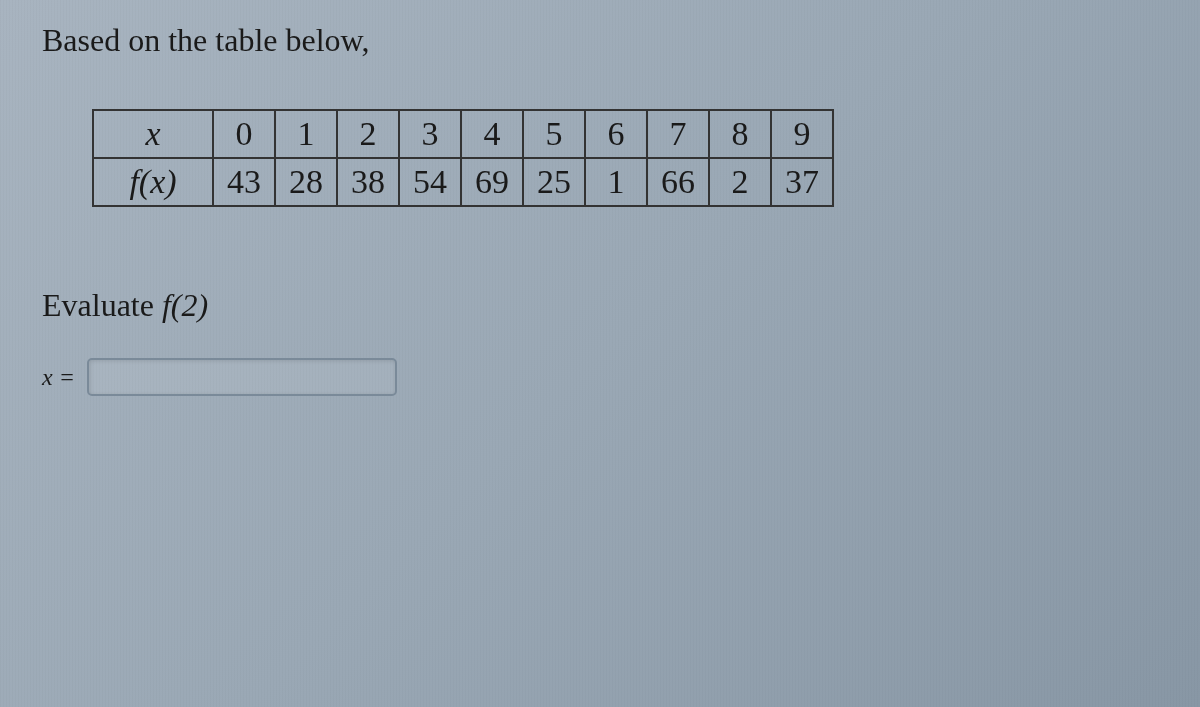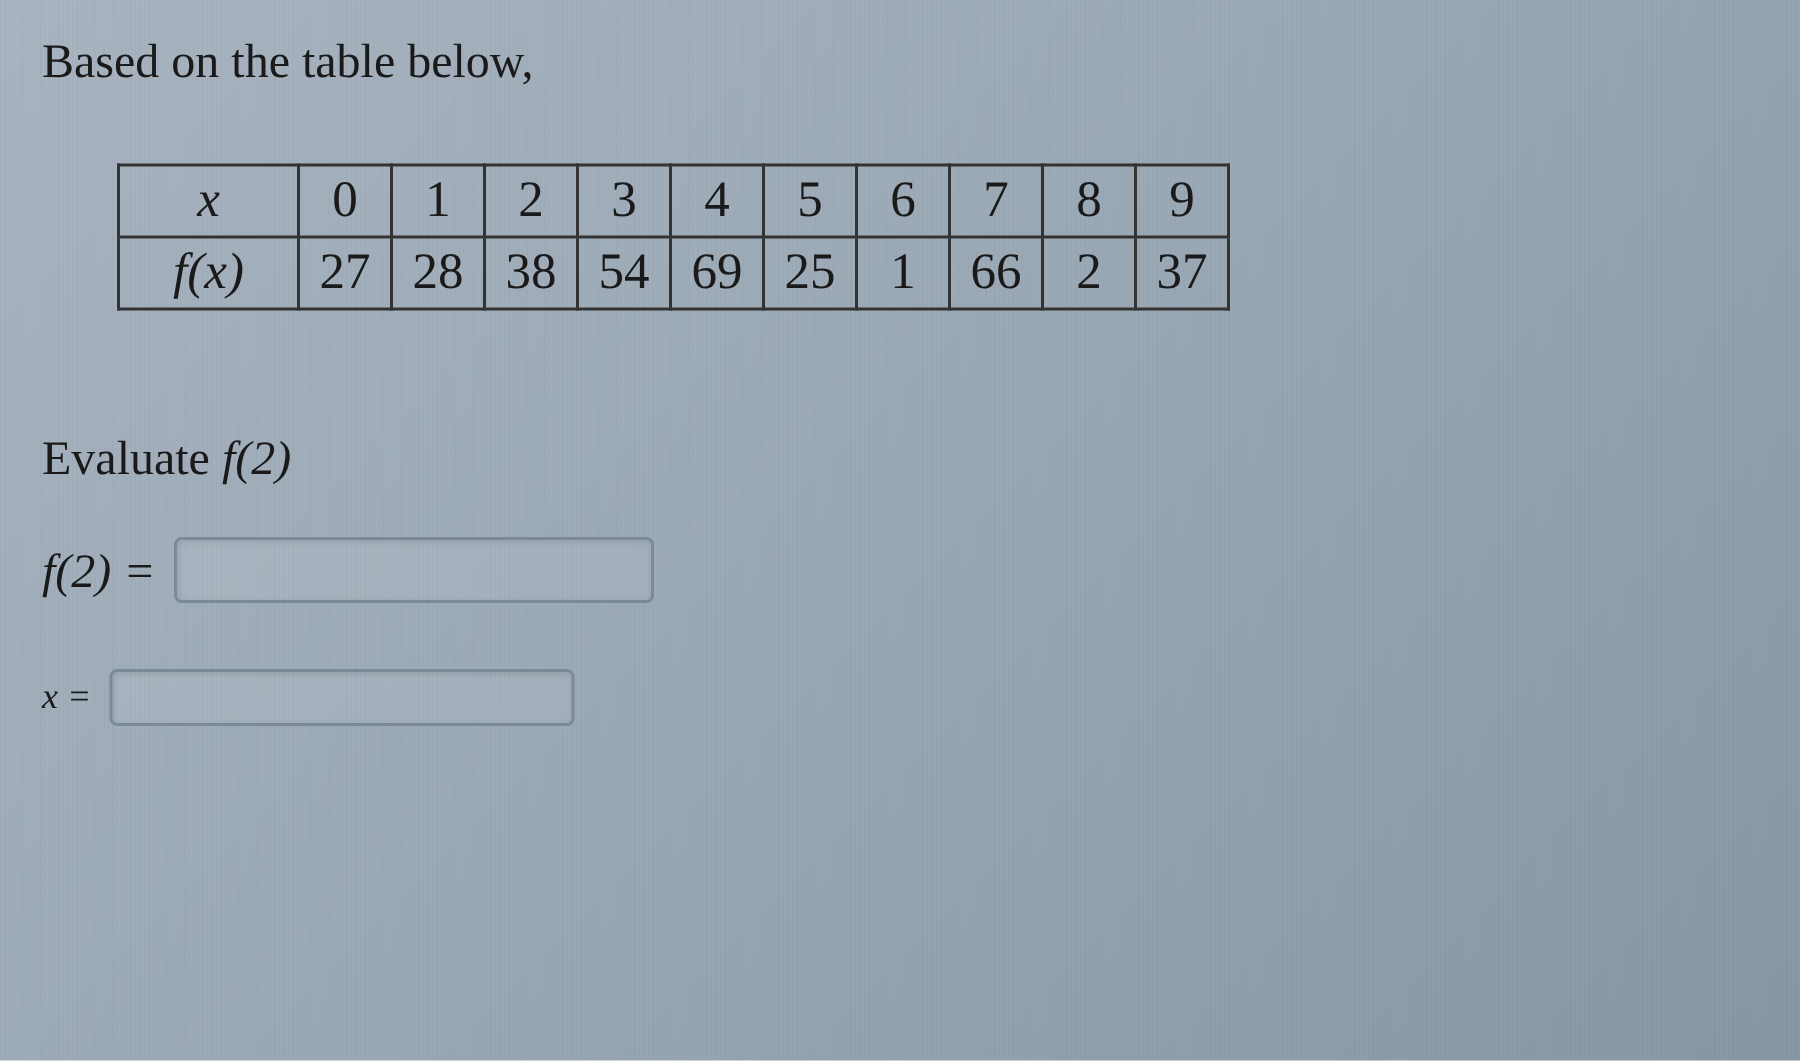--- a/index.html
+++ b/index.html
@@ -25,21 +25,21 @@
       background: repeating-linear-gradient(
         90deg,
         rgba(0,0,0,0.02) 0px,
         rgba(0,0,0,0.02) 1px,
         transparent 1px,
         transparent 3px
       );
       pointer-events: none;
     }
     .content {
-      padding: 22px 28px;
+      padding: 22px 42px;
       position: relative;
     }
     .intro {
       font-size: 32px;
       color: #1a1a1a;
       margin-bottom: 50px;
       font-weight: normal;
     }
     .table-wrap {
       padding-left: 50px;
@@ -117,42 +117,38 @@
         <td>3</td>
         <td>4</td>
         <td>5</td>
         <td>6</td>
         <td>7</td>
         <td>8</td>
         <td>9</td>
       </tr>
       <tr>
         <td class="header-cell"><span class="mathvar">f(x)</span></td>
-        <td>27</td>
+        <td>43</td>
         <td>28</td>
         <td>38</td>
         <td>54</td>
         <td>69</td>
         <td>25</td>
         <td>1</td>
         <td>66</td>
         <td>2</td>
         <td>37</td>
       </tr>
     </tbody>
       </table>
   </div>
 
   <div class="question">
     <span>Evaluate </span><span class="mathvar">f(2)</span>
   </div>
 
-  <div class="answer-row">
-    <span class="answer-label"><span class="mathvar">f(2) =</span></span>
-    <input type="text" class="answer-input" style="">
-  </div>
 
 
   <div class="answer-row">
     <span class="answer-label small"><span class="mathvar">x =</span></span>
     <input type="text" class="answer-input small" style="">
   </div>
 </div>
 
 </body></html>

